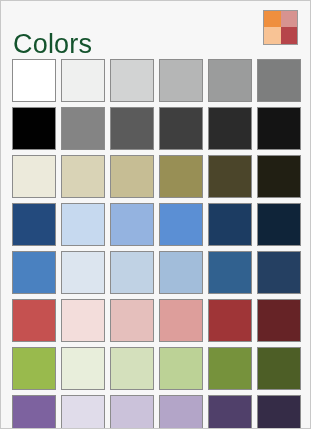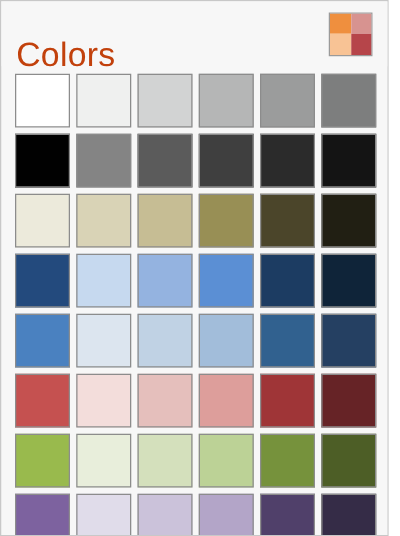--- a/index.html
+++ b/index.html
@@ -88,21 +88,21 @@
     padding: 0;
     display: block;
   }
 </style>
 </head>
 <body>
 
 <div id="palette-window" style="background: rgb(247, 247, 247); border-color: rgb(200, 200, 200);">
 
   <div id="palette-header" style="background: rgb(247, 247, 247);">
-    <div id="palette-title" style="color: #c2410c; margin-top: 34px;">Colors</div>
+    <div id="palette-title" style="color: #14532d; margin-top: 34px;">Colors</div>
 
     <div id="preview-swatch">
       <div class="quad" style="background: rgb(239, 143, 62);"></div>
       <div class="quad" style="background: rgb(215, 147, 144);"></div>
       <div class="quad" style="background: rgb(248, 195, 149);"></div>
       <div class="quad" style="background: rgb(182, 69, 74);"></div>
     </div>
   </div>
 
   <div id="swatch-grid">

